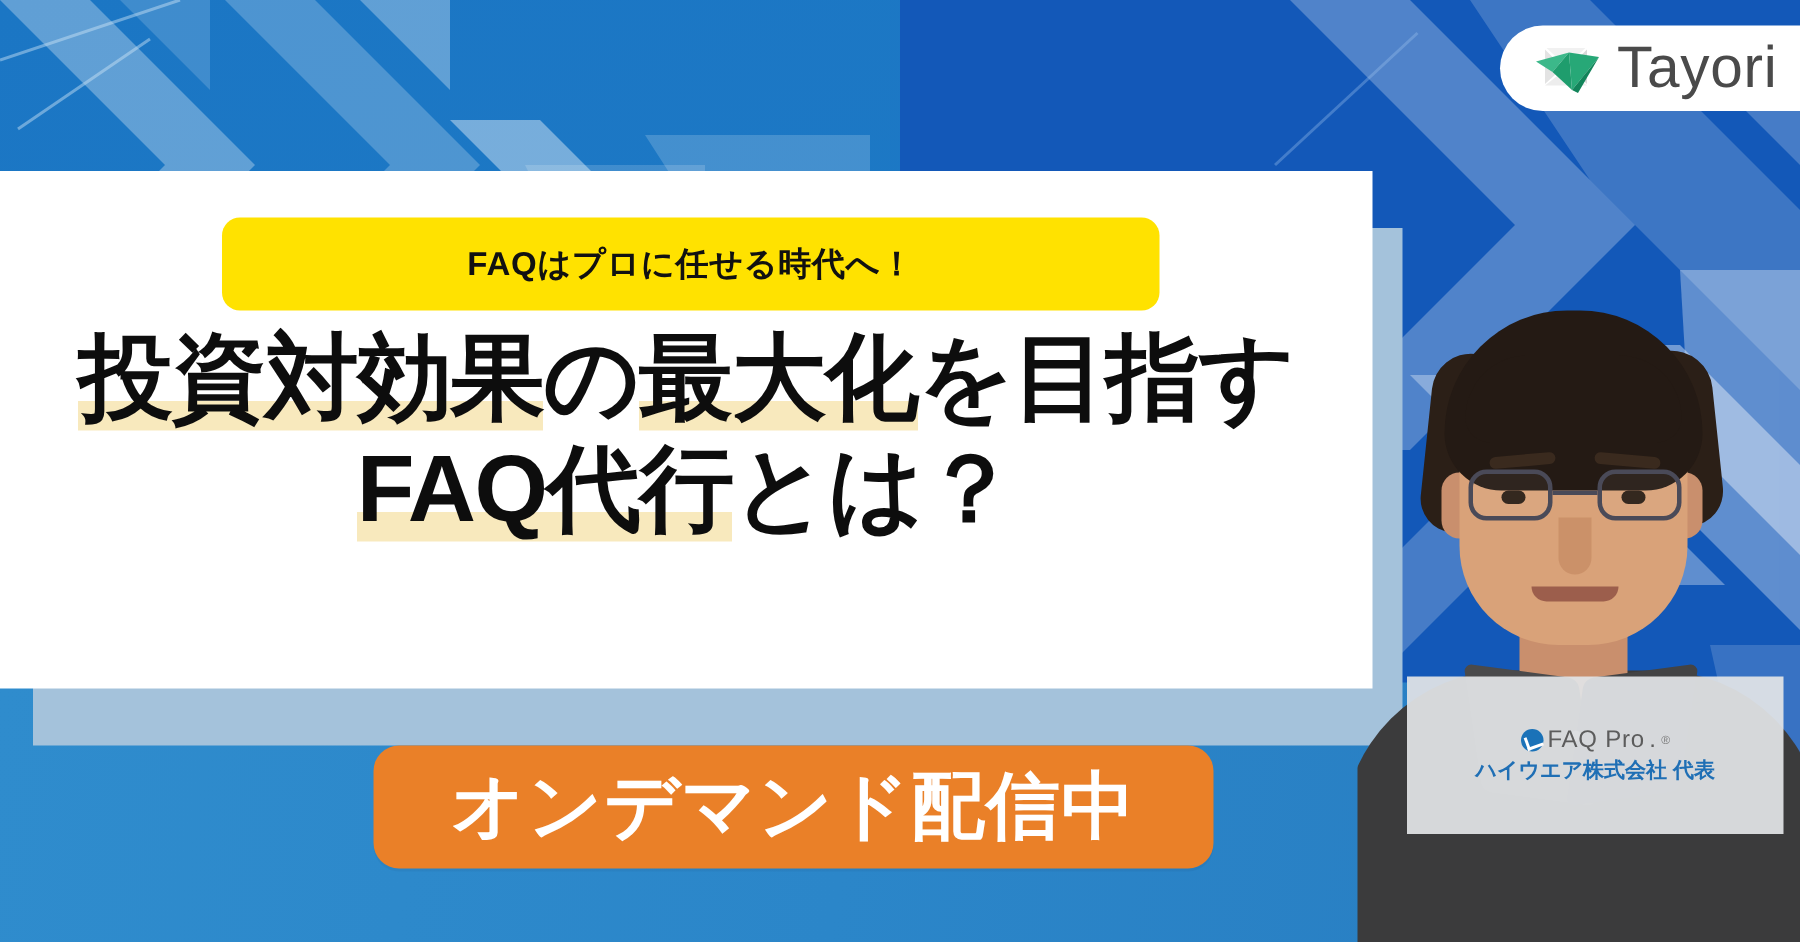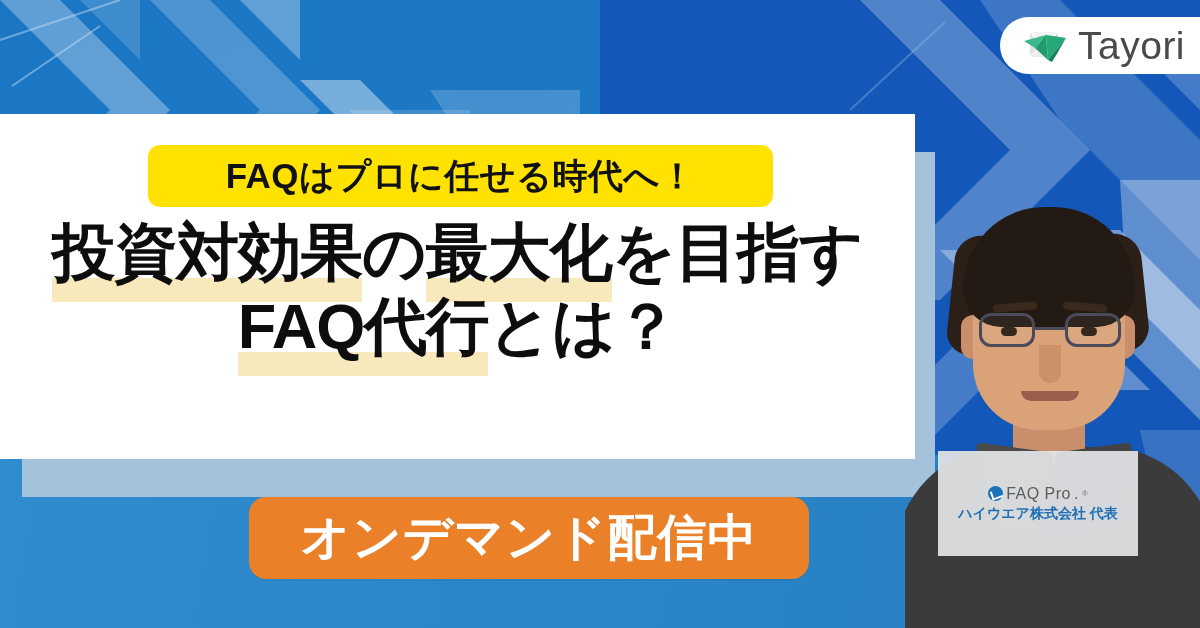--- a/index.html
+++ b/index.html
@@ -26,35 +26,35 @@
     background:#ffffff;
   }
 
   
   .badge{
     position:absolute;left:148px;top:145px;width:625px;height:62px;
     background:#ffe200;border-radius:12px;
     display:flex;align-items:center;justify-content:center;
   }
   .badge span{
-    font-weight:bold;font-size:35px;color:#111;letter-spacing:0.5px;
+    font-weight:bold;font-size:22px;color:#111;letter-spacing:0.5px;
     white-space:nowrap;
   }
 
   
   .headline{position:absolute;left:0;top:218px;width:915px;text-align:center;}
   .hl-line{
     display:block;font-weight:bold;color:#0d0d0d;white-space:nowrap;
     line-height:1.08;
   }
   .hl-1{font-size:63px;letter-spacing:-1px;}
   .hl-2{font-size:63px;letter-spacing:-1px;margin-top:6px;}
   .hi{
     background:linear-gradient(to top,#f8e9bd 0%,#f8e9bd 28%,rgba(248,233,189,0) 28%);
-    padding-bottom:15px;
+    padding-bottom:0;
   }
 
   
   .cta{
     position:absolute;left:221px;top:497px;width:560px;height:82px;
     background:#ea8028;border-radius:17px;
     display:flex;align-items:center;justify-content:center;
     box-shadow:0 2px 0 rgba(0,0,0,0.04);
     margin-left:28px;
   }
@@ -93,21 +93,21 @@
   .p-mouth{position:absolute;left:116px;top:196px;width:58px;height:10px;background:#9c5e4c;border-radius:0 0 26px 26px;}
   .p-neck{position:absolute;left:108px;top:222px;width:72px;height:56px;background:#c98f6d;}
   .p-shirt{position:absolute;left:-10px;top:252px;width:320px;height:190px;background:#3b3b3c;border-radius:110px 110px 0 0;}
   .p-collar-l{position:absolute;left:78px;top:252px;width:74px;height:86px;background:#4a4a4b;transform:skewX(16deg) rotate(8deg);border-radius:6px;}
   .p-collar-r{position:absolute;left:146px;top:252px;width:74px;height:86px;background:#434344;transform:skewX(-16deg) rotate(-8deg);border-radius:6px;}
   .p-vneck{position:absolute;left:120px;top:252px;width:50px;height:72px;background:#c98f6d;border-radius:0 0 26px 26px;}
   .p-btn{position:absolute;left:142px;top:292px;width:7px;height:7px;background:#9b9b9b;border-radius:50%;}
 
   
   .nameplate{
-    position:absolute;left:938px;top:451px;width:200px;height:105px;
+    position:absolute;left:938px;top:451px;width:251px;height:105px;
     background:rgba(226,228,230,0.93);
     display:flex;flex-direction:column;align-items:center;justify-content:center;gap:2px;
   }
   .np-logo{display:flex;align-items:center;gap:3px;}
   .np-logo-mark{width:15px;height:15px;border-radius:50%;background:#1a72b8;position:relative;}
   .np-logo-mark::after{content:"";position:absolute;left:3px;top:4px;width:9px;height:7px;border-bottom:2px solid #fff;border-left:2px solid #fff;transform:rotate(-20deg);}
   .np-logo-text{font-size:16px;color:#5c5c5c;letter-spacing:0.5px;}
   .np-logo-tm{font-size:8px;color:#7b7b7b;}
   .np-company{font-size:14px;font-weight:bold;color:#1f6fb5;white-space:nowrap;}
   .np-name{font-size:26px;font-weight:bold;color:#1f6fb5;white-space:nowrap;letter-spacing:1px;}

